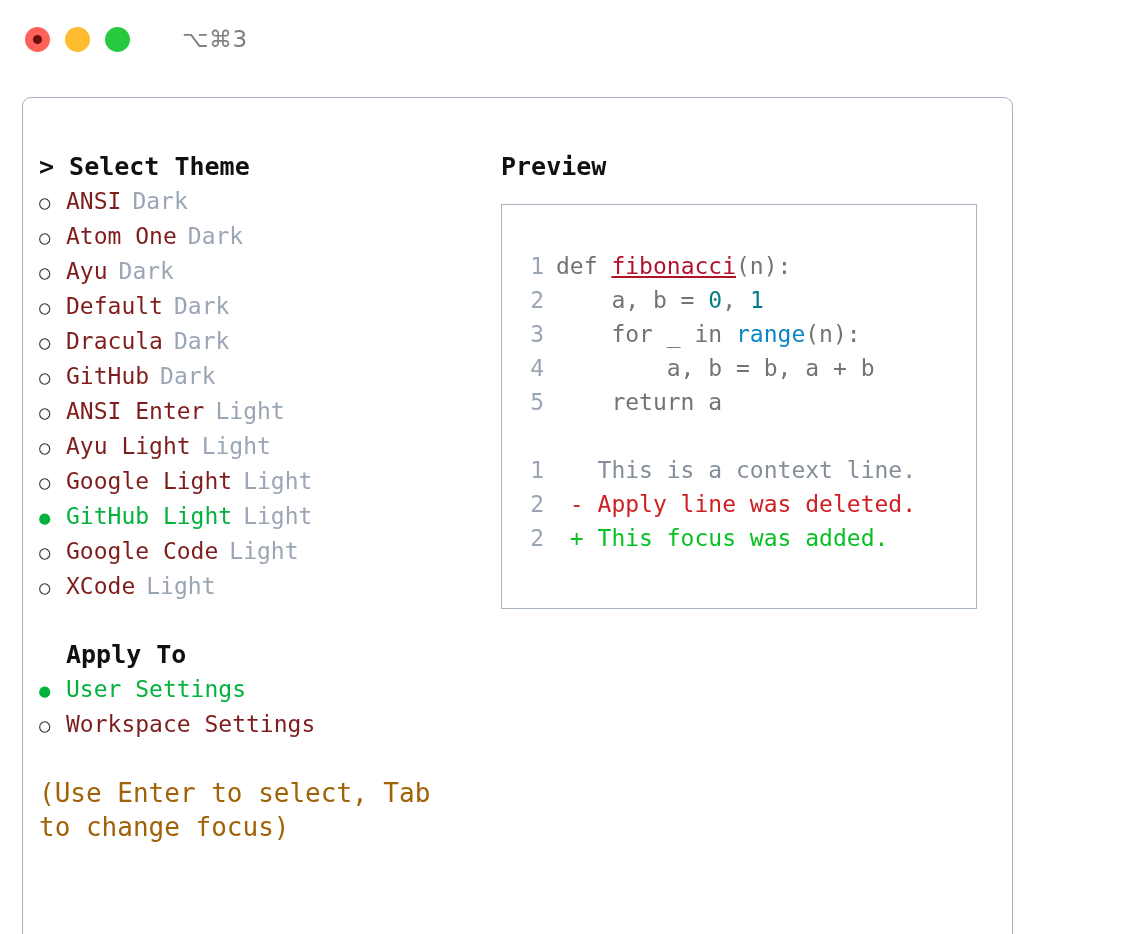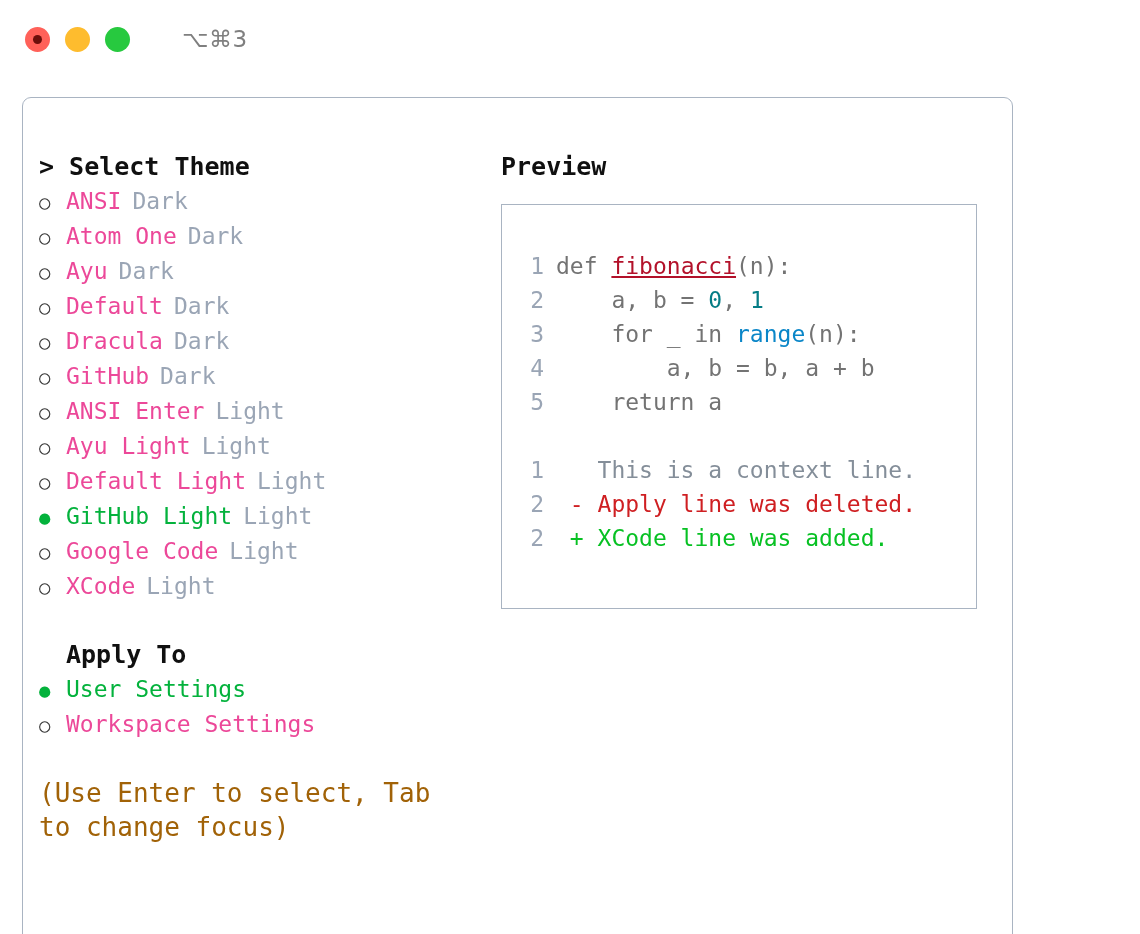--- a/index.html
+++ b/index.html
@@ -114,21 +114,21 @@
   }
   .marker {
     width: 27px;
     flex: 0 0 27px;
     color: #3a3a3a;
     font-size: 19px;
     line-height: 34px;
     text-align: left;
   }
   .marker.on { color: #03b23c; font-size: 19px; }
-  .opt-label { color: #ec4899; }
+  .opt-label { color: #7f1d1d; }
   .opt-row.selected .opt-label { color: #03b23c; }
   .opt-tag {
     color: #9aa5b5;
     margin-left: 11px;
   }
 
   .subheading {
     font-size: 25px;
     font-weight: bold;
     color: #101010;
@@ -206,21 +206,21 @@
       <div class="heading">&gt; Select Theme</div>
       <div id="theme-list">
           <div class="opt-row"><span class="marker">○</span><span class="opt-label">ANSI</span><span class="opt-tag">Dark</span></div>
           <div class="opt-row"><span class="marker">○</span><span class="opt-label">Atom One</span><span class="opt-tag">Dark</span></div>
           <div class="opt-row"><span class="marker">○</span><span class="opt-label">Ayu</span><span class="opt-tag">Dark</span></div>
           <div class="opt-row"><span class="marker">○</span><span class="opt-label">Default</span><span class="opt-tag">Dark</span></div>
           <div class="opt-row"><span class="marker">○</span><span class="opt-label">Dracula</span><span class="opt-tag">Dark</span></div>
           <div class="opt-row"><span class="marker">○</span><span class="opt-label">GitHub</span><span class="opt-tag">Dark</span></div>
           <div class="opt-row"><span class="marker">○</span><span class="opt-label">ANSI Enter</span><span class="opt-tag">Light</span></div>
           <div class="opt-row"><span class="marker">○</span><span class="opt-label">Ayu Light</span><span class="opt-tag">Light</span></div>
-          <div class="opt-row"><span class="marker">○</span><span class="opt-label">Default Light</span><span class="opt-tag">Light</span></div>
+          <div class="opt-row"><span class="marker">○</span><span class="opt-label">Google Light</span><span class="opt-tag">Light</span></div>
           <div class="opt-row selected"><span class="marker on">●</span><span class="opt-label">GitHub Light</span><span class="opt-tag">Light</span></div>
           <div class="opt-row"><span class="marker">○</span><span class="opt-label">Google Code</span><span class="opt-tag">Light</span></div>
           <div class="opt-row"><span class="marker">○</span><span class="opt-label">XCode</span><span class="opt-tag">Light</span></div>
         </div>
 
       <div class="spacer34"></div>
 
       <div class="subheading">Apply To</div>
       <div id="apply-list">
           <div class="opt-row selected"><span class="marker on">●</span><span class="opt-label">User Settings</span></div>
@@ -237,19 +237,19 @@
             <div class="code-line"><span class="ln">1</span><span><span class="code-txt">def </span><span class="tok-fn">fibonacci</span><span class="code-txt">(n):</span></span></div>
             <div class="code-line"><span class="ln">2</span><span><span class="code-txt">    a, b = </span><span class="tok-num">0</span><span class="code-txt">, </span><span class="tok-num">1</span></span></div>
             <div class="code-line"><span class="ln">3</span><span><span class="code-txt">    for _ in </span><span class="tok-call">range</span><span class="code-txt">(n):</span></span></div>
             <div class="code-line"><span class="ln">4</span><span><span class="code-txt">        a, b = b, a + b</span></span></div>
             <div class="code-line"><span class="ln">5</span><span><span class="code-txt">    return a</span></span></div>
           </div>
         <div class="blank-line"></div>
         <div id="diff-block">
             <div class="code-line"><span class="ln">1</span><span class="diff-ctx">   This is a context line.</span></div>
             <div class="code-line"><span class="ln">2</span><span class="diff-del"> - Apply line was deleted.</span></div>
-            <div class="code-line"><span class="ln">2</span><span class="diff-add"> + XCode line was added.</span></div>
+            <div class="code-line"><span class="ln">2</span><span class="diff-add"> + This focus was added.</span></div>
           </div>
       </div>
     </div>
 
   </div>
 </div>
 
 </body></html>

